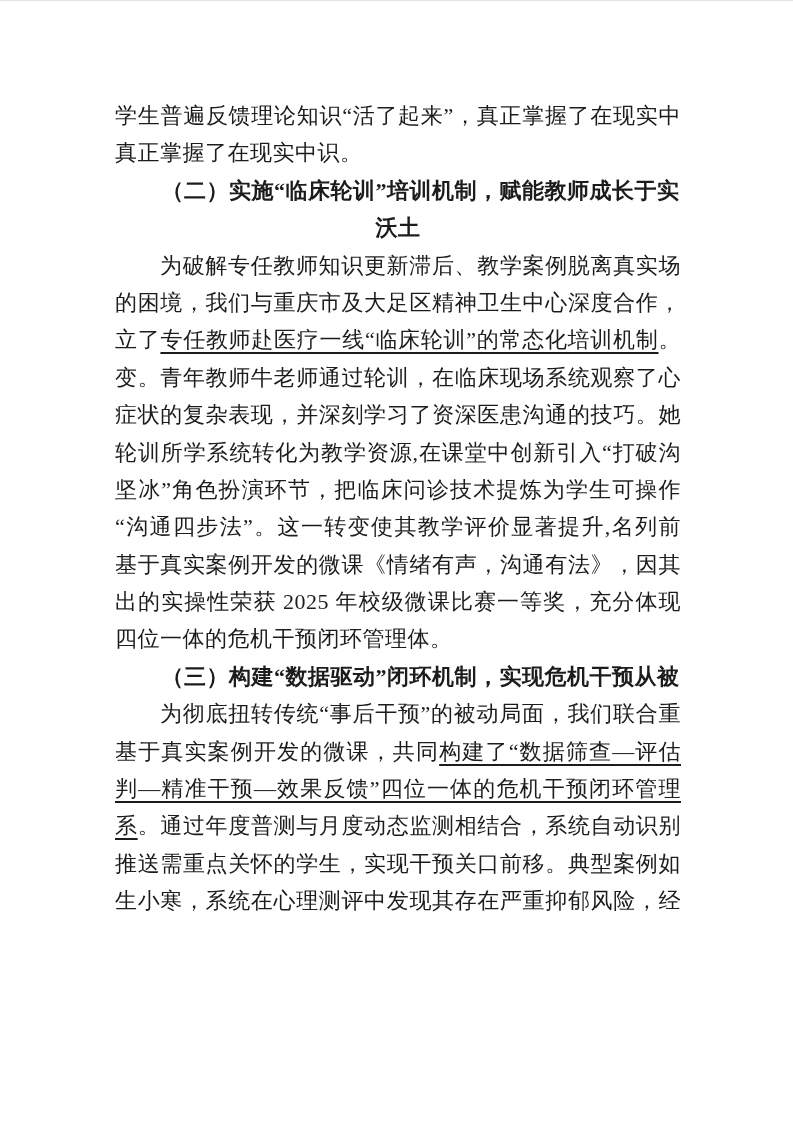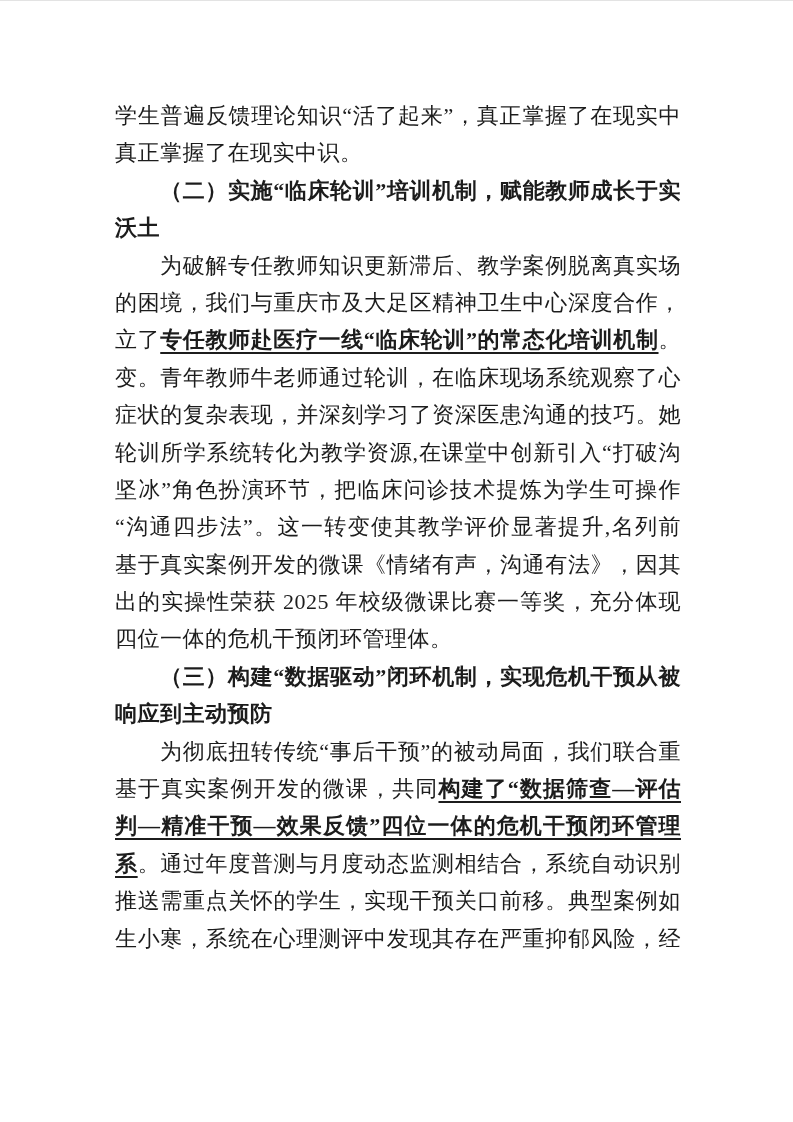--- a/index.html
+++ b/index.html
@@ -42,26 +42,27 @@
     text-align-last: justify;
     text-justify: inter-character;
     height: 37.4px;
     overflow: hidden;
   }
   .line.ind {
     text-indent: 45px;
   }
   .line.h {
     font-weight: 700;
+    text-align: center;
   }
   .seg {
     font-weight: inherit;
   }
   .bu {
-    font-weight: 700;
+    font-weight: 400;
     text-decoration: underline;
     text-decoration-thickness: 2px;
     text-underline-offset: 5px;
   }
 </style>
 </head>
 <body>
 
 <div class="page" style="background: rgb(255, 255, 255);">
   <div class="page-top-edge"></div>
@@ -75,21 +76,20 @@
       <div class="line j"><span class="seg">立了</span><span class="bu">专任教师赴医疗一线“临床轮训”的常态化培训机制</span><span class="seg">。该</span></div>
       <div class="line j"><span class="seg">变。青年教师牛老师通过轮训，在临床现场系统观察了心理</span></div>
       <div class="line j"><span class="seg">症状的复杂表现，并深刻学习了资深医患沟通的技巧。她将</span></div>
       <div class="line j"><span class="seg">轮训所学系统转化为教学资源,在课堂中创新引入“打破沟通</span></div>
       <div class="line j"><span class="seg">坚冰”角色扮演环节，把临床问诊技术提炼为学生可操作的</span></div>
       <div class="line j"><span class="seg">“沟通四步法”。这一转变使其教学评价显著提升,名列前茅。</span></div>
       <div class="line j"><span class="seg">基于真实案例开发的微课《情绪有声，沟通有法》，因其突</span></div>
       <div class="line j"><span class="seg">出的实操性荣获 2025 年校级微课比赛一等奖，充分体现了</span></div>
       <div class="line"><span class="seg">四位一体的危机干预闭环管理体。</span></div>
       <div class="line j ind h"><span class="seg">（三）构建“数据驱动”闭环机制，实现危机干预从被动</span></div>
-      <div class="line h"><span class="seg">响应到主动预防</span></div>
       <div class="line j ind"><span class="seg">为彻底扭转传统“事后干预”的被动局面，我们联合重庆</span></div>
       <div class="line j"><span class="seg">基于真实案例开发的微课，共同</span><span class="bu">构建了“数据筛查—评估研</span></div>
       <div class="line j"><span class="bu">判—精准干预—效果反馈”四位一体的危机干预闭环管理体</span></div>
       <div class="line j"><span class="bu">系</span><span class="seg">。通过年度普测与月度动态监测相结合，系统自动识别并</span></div>
       <div class="line j"><span class="seg">推送需重点关怀的学生，实现干预关口前移。典型案例如学</span></div>
       <div class="line j"><span class="seg">生小寒，系统在心理测评中发现其存在严重抑郁风险，经咨</span></div>
     </div>
 </div>
 
 </body></html>

